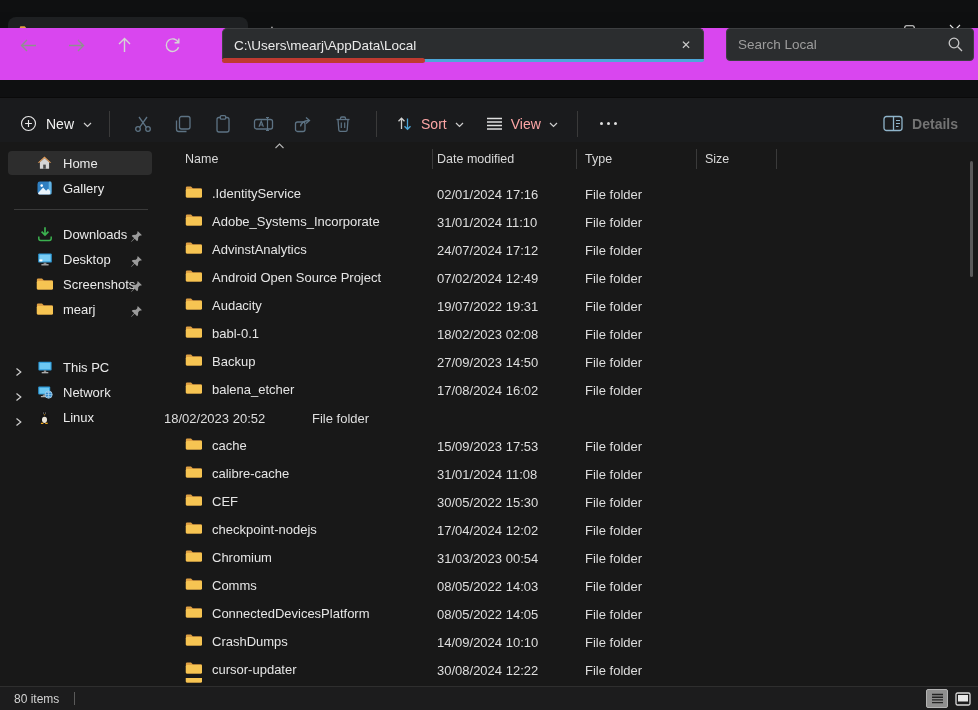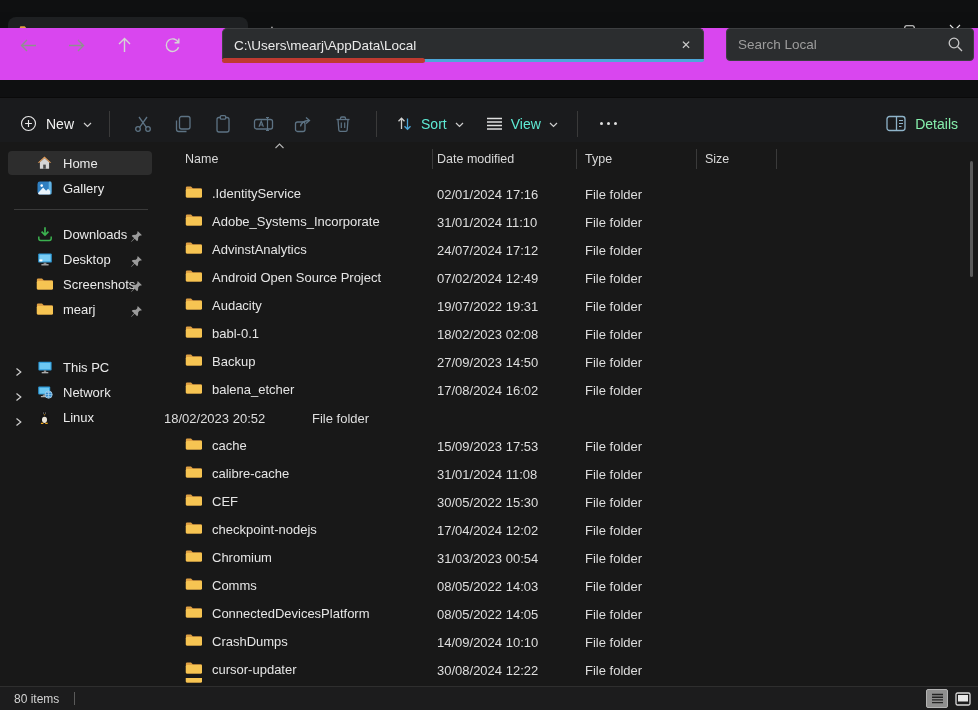--- a/index.html
+++ b/index.html
@@ -39,23 +39,23 @@
   .search-placeholder { padding-left:11px; font-size:13.5px; color:#9d9d9d; }
   .search-glyph { position:absolute; right:9px; top:7px; }
 
   
   .toolbar { position:absolute; top:97px; left:0; right:0; height:53px; background:#1a1b1d;
     border-top:1px solid #0a0a0a; border-bottom:1px solid #242424; display:flex; align-items:center;
     padding-left:16px; }
   .tb-new { display:flex; align-items:center; gap:9px; font-size:14px; color:#f2f2f2; padding:6px 4px; border-radius:4px; }
   .tb-div { width:1px; height:26px; background:#3a3a3a; margin:0 13px; }
   .tb-icon-btn { width:40px; height:36px; display:flex; align-items:center; justify-content:center; border-radius:4px; }
-  .tb-group { display:flex; align-items:center; gap:8px; font-size:14px; color:#5eead4; padding:6px 6px; border-radius:4px; }
+  .tb-group { display:flex; align-items:center; gap:8px; font-size:14px; color:#fca5a5; padding:6px 6px; border-radius:4px; }
   .tb-more { width:36px; height:36px; display:flex; align-items:center; justify-content:center; border-radius:4px; }
-  .tb-details { position:absolute; right:20px; display:flex; align-items:center; gap:9px; font-size:14px; color:#86efac; }
+  .tb-details { position:absolute; right:20px; display:flex; align-items:center; gap:9px; font-size:14px; color:#737373;font-weight:bold; }
   .chev { margin-top:2px; }
 
   
   .main { position:absolute; top:142px; left:0; right:0; bottom:24px; background:#181818; display:flex; }
   .sidebar { width:160px; padding-top:8px; flex-shrink:0; }
   .side-item { position:relative; height:24px; margin:1px 8px; border-radius:4px; display:flex;
     align-items:center; padding-left:28px; gap:10px; font-size:13px; color:#eaeaea; }
   .side-item.active { background:#2d2d2d; }
   .side-item .sicon { width:17px; height:17px; display:flex; align-items:center; justify-content:center; flex-shrink:0; }
   .side-chevron { position:absolute; left:6px; top:10px; }

